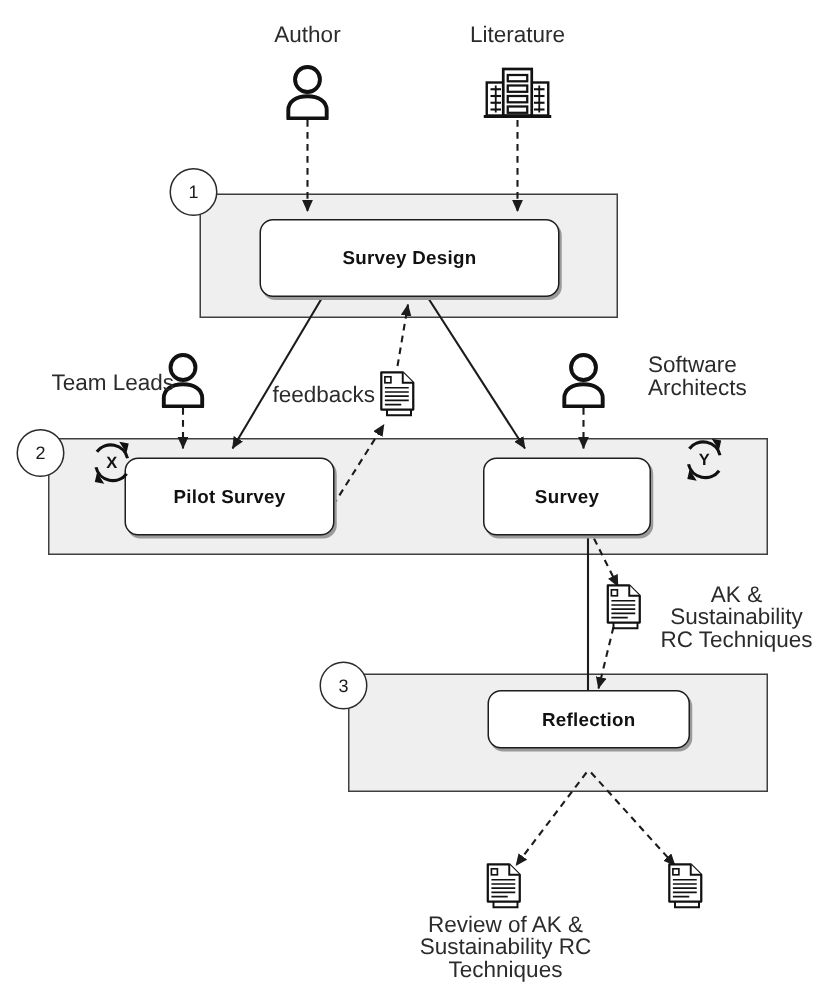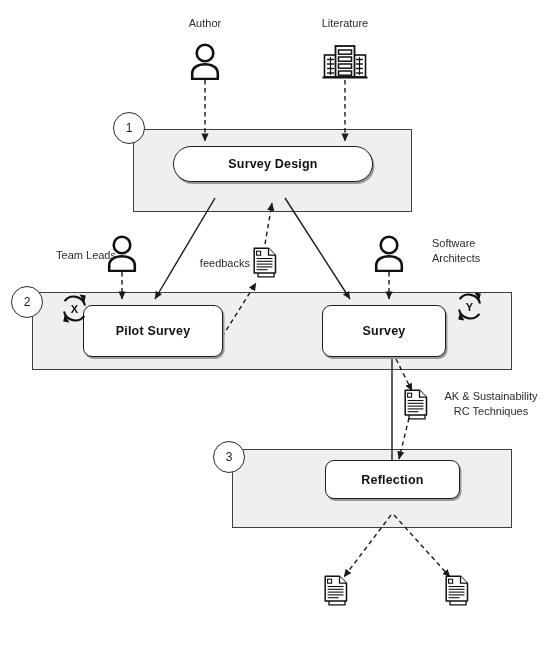--- a/index.html
+++ b/index.html
@@ -62,21 +62,21 @@
   .node-box .line {
     font-size: 12.5px;
     font-weight: bold;
     color: #111111;
     line-height: 16px;
     letter-spacing: 0.2px;
     white-space: nowrap;
   }
   .label {
     position: absolute;
-    font-size: 11px;
+    font-size: 15px;
     color: #2b2b2b;
     line-height: 15px;
     white-space: pre-line;
     z-index: 6;
   }
   .label.center { text-align: center; }
   .label.right  { text-align: right; }
   .label.left   { text-align: left; }
 
   .icon {
@@ -150,29 +150,29 @@
   <div class="phase-num" style="left:113px; top:112px;">
     <span>1</span>
   </div>
   <div class="phase-num" style="left:11px; top:286px;">
     <span>2</span>
   </div>
   <div class="phase-num" style="left:213px; top:441px;">
     <span>3</span>
   </div>
 
-  <div class="node-box" style="left:173px; top:146px; width:200px; height:36px;border-radius:20px;">
+  <div class="node-box" style="left:173px; top:146px; width:200px; height:52px;">
     <span class="line">Survey Design</span>
   </div>
 
   <div class="node-box" style="left:83px; top:305px; width:140px; height:52px;">
     <span class="line">Pilot Survey</span>
   </div>
 
-  <div class="node-box" style="left:322px; top:305px; width:124px; height:52px;">
+  <div class="node-box" style="left:322px; top:305px; width:112px; height:52px;">
     <span class="line">Survey</span>
   </div>
 
   <div class="node-box" style="left:325px; top:460px; width:135px; height:39px;">
     <span class="line">Reflection</span>
   </div>
 
   <div class="icon" style="left:188px; top:42px; width:34px; height:38px;">
     <svg viewBox="0 0 34 38" width="34" height="38">
       <circle cx="17" cy="11" r="8.3" fill="none" stroke="#111111" stroke-width="2.6"></circle>
@@ -283,20 +283,23 @@
       <path d="M15.5,1.2 L15.5,8.2 L22.5,8.2" fill="#ffffff" stroke="#111111" stroke-width="1.3"></path>
       <rect x="3.6" y="4.2" width="4" height="4" fill="none" stroke="#111111" stroke-width="1.1"></rect>
       <line x1="3.6" y1="11.5" x2="19.5" y2="11.5" stroke="#111111" stroke-width="1.1"></line>
       <line x1="3.6" y1="14.3" x2="19.5" y2="14.3" stroke="#111111" stroke-width="1.1"></line>
       <line x1="3.6" y1="17.1" x2="19.5" y2="17.1" stroke="#111111" stroke-width="1.1"></line>
       <line x1="3.6" y1="19.9" x2="19.5" y2="19.9" stroke="#111111" stroke-width="1.1"></line>
       <line x1="3.6" y1="22.7" x2="14.5" y2="22.7" stroke="#111111" stroke-width="1.1"></line>
       <path d="M5,26 L5,29.8 L21,29.8 L21,26" fill="none" stroke="#111111" stroke-width="1.3"></path>
     </svg>
   </div>
+  <div class="label center" style="left:272px; top:609px; width:130px;">Review of AK &amp;
+Sustainability RC
+Techniques</div>
 
   <div class="icon" style="left:445px; top:575px; width:25px; height:31px;">
     <svg viewBox="0 0 25 31" width="25" height="31">
       <path d="M1.2,1.2 L15.5,1.2 L22.5,8.2 L22.5,26 L1.2,26 Z" fill="#ffffff" stroke="#111111" stroke-width="1.5" stroke-linejoin="round"></path>
       <path d="M15.5,1.2 L15.5,8.2 L22.5,8.2" fill="#ffffff" stroke="#111111" stroke-width="1.3"></path>
       <rect x="3.6" y="4.2" width="4" height="4" fill="none" stroke="#111111" stroke-width="1.1"></rect>
       <line x1="3.6" y1="11.5" x2="19.5" y2="11.5" stroke="#111111" stroke-width="1.1"></line>
       <line x1="3.6" y1="14.3" x2="19.5" y2="14.3" stroke="#111111" stroke-width="1.1"></line>
       <line x1="3.6" y1="17.1" x2="19.5" y2="17.1" stroke="#111111" stroke-width="1.1"></line>
       <line x1="3.6" y1="19.9" x2="19.5" y2="19.9" stroke="#111111" stroke-width="1.1"></line>

